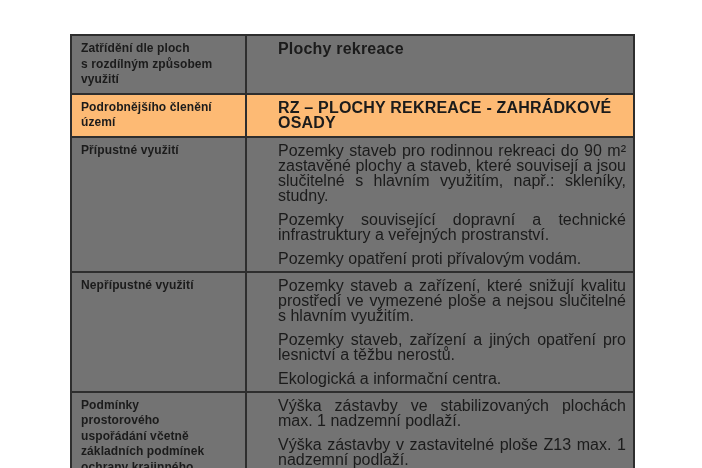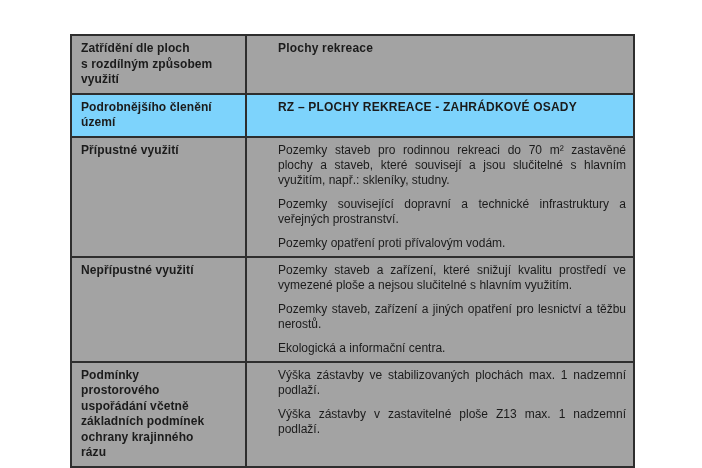--- a/index.html
+++ b/index.html
@@ -24,52 +24,52 @@
     position: absolute;
     left: 70px;
     top: 34px;
     width: 565px;
     border-collapse: collapse;
     table-layout: fixed;
   }
   table.zoning-table td {
     border: 2px solid #2e2e2e;
     vertical-align: top;
-    background: #a3a3a3;
+    background: #737373;
   }
   td.label-cell {
     width: 154px;
     padding: 5px 10px 5px 9px;
     font-size: 12px;
     font-weight: bold;
     line-height: 15.5px;
     letter-spacing: 0.1px;
   }
   td.label-cell .label-text {
     white-space: pre-line;
   }
   td.content-cell {
     padding: 5px 7px 5px 31px;
-    font-size: 12px;
+    font-size: 16px;
     line-height: 15px;
   }
   td.content-cell p {
     margin: 0 0 9px 0;
     text-align: justify;
   }
   td.content-cell p:last-child {
     margin-bottom: 0;
   }
   tr.emphasis td.content-cell p {
     font-weight: bold;
     text-align: left;
     letter-spacing: 0.2px;
   }
   tr.highlight td {
-    background: #7dd3fc;
+    background: #fdba74;
   }
   tr.r0 { height: 47px; }
   tr.r1 { height: 32px; }
   tr.r2 { height: 24px; }
   tr.r3 { height: 104px; padding-left: 36px; }
   tr.r4 { height: 93px; padding-left: 48px; }
   tr.r5 { height: 94px; }
 
   
   .watermark {
@@ -120,21 +120,21 @@
         </td>
         <td class="content-cell">
           <p>RZ – PLOCHY REKREACE - ZAHRÁDKOVÉ OSADY</p>
         </td>
       </tr>
       <tr class="r3">
         <td class="label-cell">
           <div class="label-text">Přípustné využití</div>
         </td>
         <td class="content-cell">
-          <p>Pozemky staveb pro rodinnou rekreaci do 70 m² zastavěné plochy a staveb, které souvisejí a jsou slučitelné s hlavním využitím, např.: skleníky, studny.</p>
+          <p>Pozemky staveb pro rodinnou rekreaci do 90 m² zastavěné plochy a staveb, které souvisejí a jsou slučitelné s hlavním využitím, např.: skleníky, studny.</p>
           <p>Pozemky související dopravní a technické infrastruktury a veřejných prostranství.</p>
           <p>Pozemky opatření proti přívalovým vodám.</p>
         </td>
       </tr>
       <tr class="r4">
         <td class="label-cell">
           <div class="label-text">Nepřípustné využití</div>
         </td>
         <td class="content-cell">
           <p>Pozemky staveb a zařízení, které snižují kvalitu prostředí ve vymezené ploše a nejsou slučitelné s hlavním využitím.</p>

